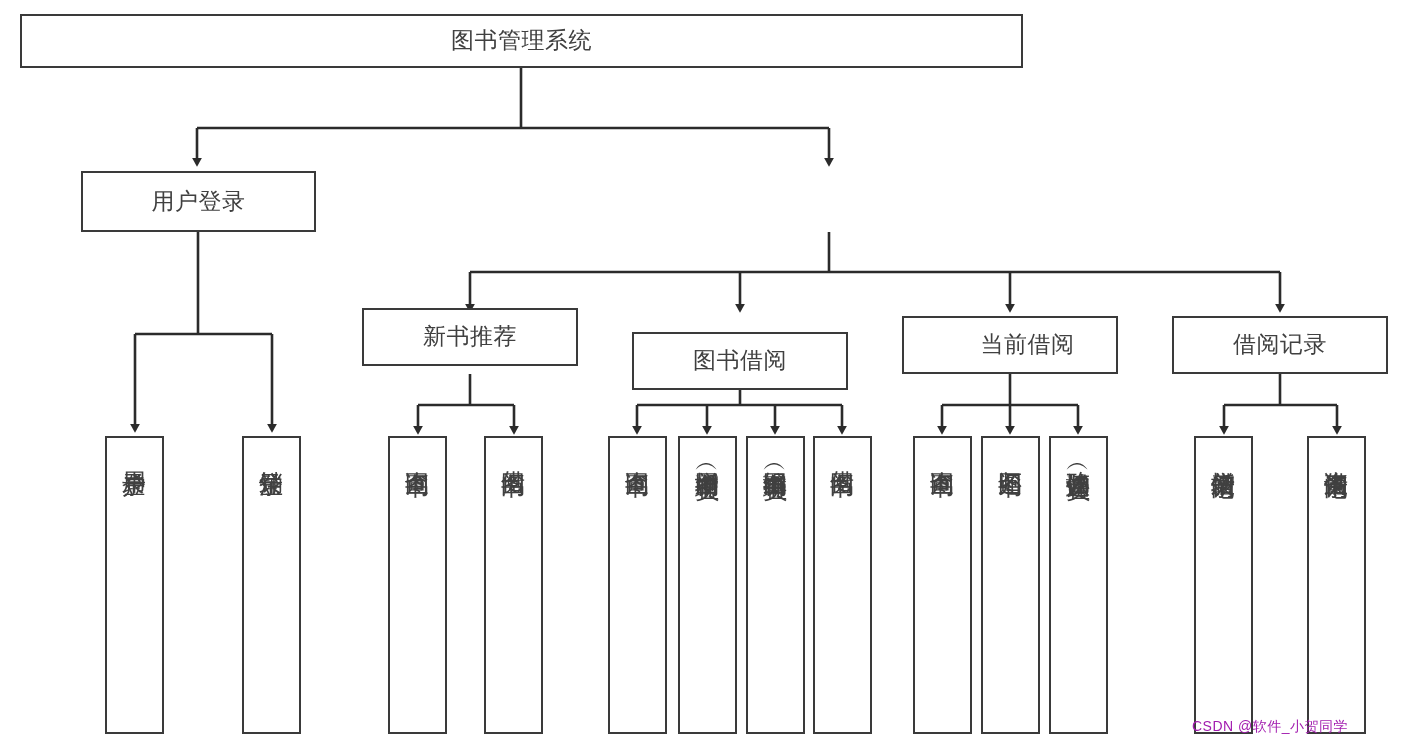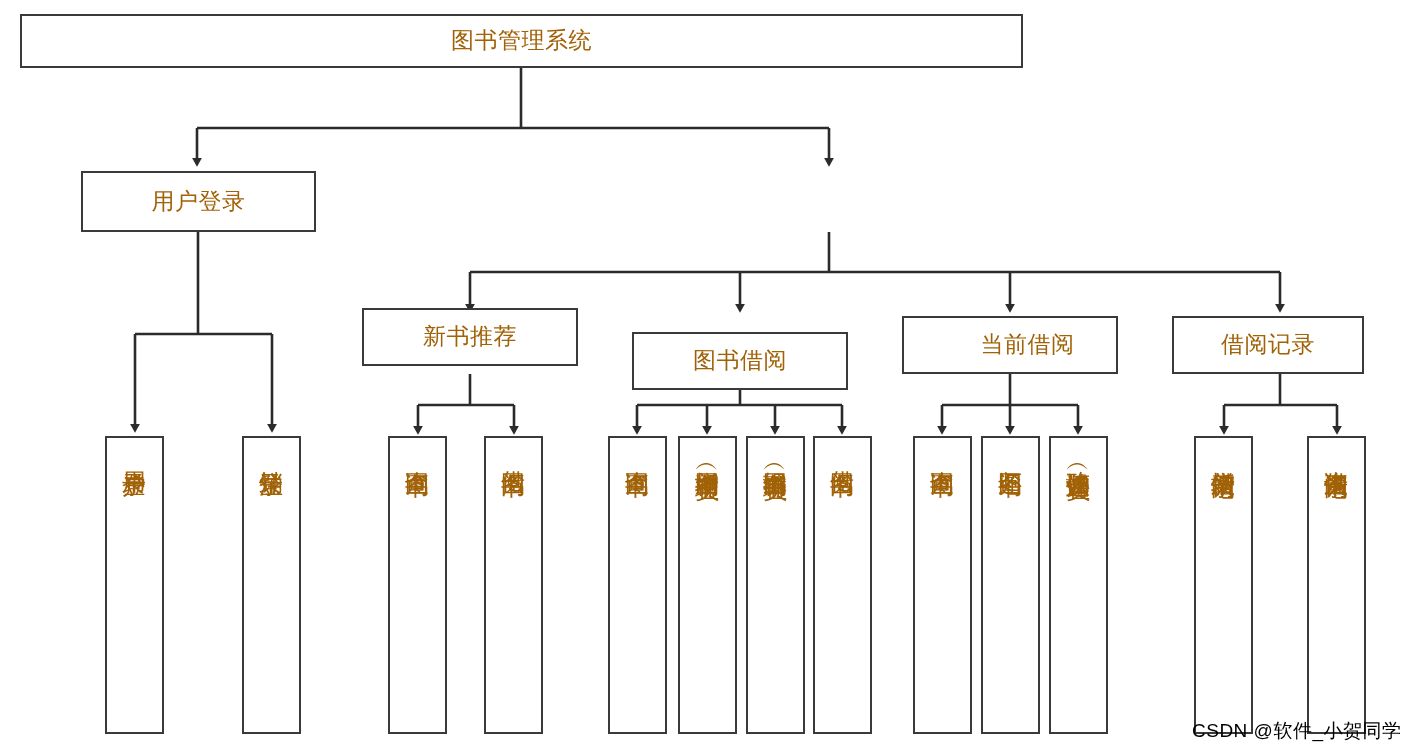--- a/index.html
+++ b/index.html
@@ -27,21 +27,21 @@
     pointer-events: none;
   }
   .node {
     position: absolute;
     box-sizing: border-box;
     background: #ffffff;
     border: 2px solid #3a3a3a;
     display: flex;
     align-items: center;
     justify-content: center;
-    color: #a16207;
+    color: #404040;
   }
   .node-label {
     display: block;
     text-align: center;
     line-height: 1.18;
     white-space: pre;
   }
   .node.horiz .node-label {
     font-size: 23px;
     letter-spacing: 0.5px;
@@ -56,22 +56,22 @@
   .node.vert .node-label {
     writing-mode: vertical-rl;
     text-orientation: upright;
     font-size: 24px;
     line-height: 1.05;
     letter-spacing: 1px;
     white-space: nowrap;
   }
   .watermark {
     position: absolute;
-    font-size: 19px;
-    color: #000000;
+    font-size: 14px;
+    color: #a21caf;
     white-space: nowrap;
     letter-spacing: 0.5px;
   }
 </style>
 </head>
 <body>
 
 <div id="diagram-root">
 
   <svg id="edge-layer" viewBox="0 0 1405 747" width="1405" height="747" xmlns="http://www.w3.org/2000/svg">
@@ -138,21 +138,21 @@
   </div>
 
   <div class="node horiz" style="left:632px; top:332px; width:216px; height:58px;">
     <span class="node-label">图书借阅</span>
   </div>
 
   <div class="node horiz" style="left:902px; top:316px; width:216px; height:58px;padding-left:35px;">
     <span class="node-label">当前借阅</span>
   </div>
 
-  <div class="node horiz" style="left:1172px; top:316px; width:192px; height:58px;">
+  <div class="node horiz" style="left:1172px; top:316px; width:216px; height:58px;">
     <span class="node-label">借阅记录</span>
   </div>
 
   <div class="node vert" style="left:105px; top:436px; width:59px; height:298px;">
     <span class="node-label">用户登录</span>
   </div>
 
   <div class="node vert" style="left:242px; top:436px; width:59px; height:298px;">
     <span class="node-label">注销登录</span>
   </div>

